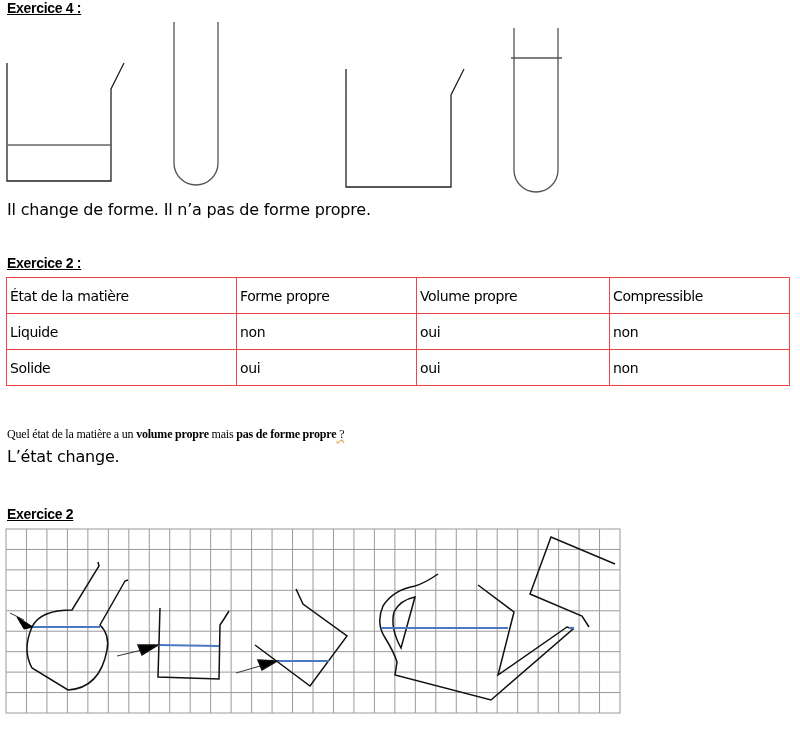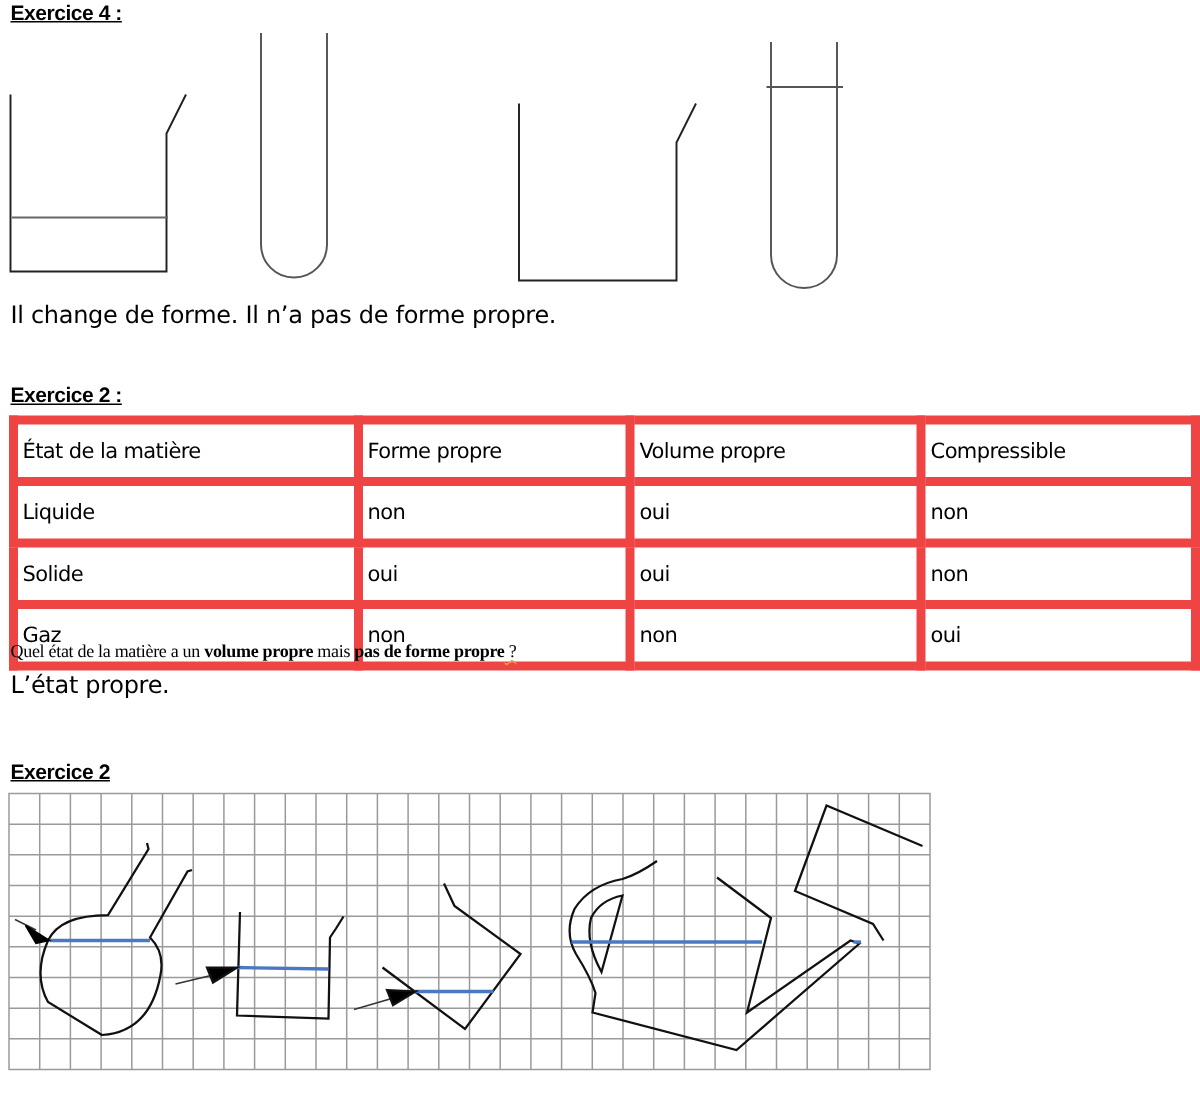--- a/index.html
+++ b/index.html
@@ -2,21 +2,21 @@
 <html><head>
 <meta charset="utf-8">
 <style>
   html, body { margin: 0; padding: 0; background: #ffffff; }
   body { width: 800px; height: 729px; position: relative; overflow: hidden; font-family: "DejaVu Sans", sans-serif; color: #000; }
   .heading { position: absolute; left: 7px; font-family: "Liberation Sans", sans-serif; font-weight: bold; font-size: 14px; text-decoration: underline; letter-spacing: -0.3px; }
   .para { position: absolute; left: 7px; font-size: 16px; letter-spacing: -0.2px; }
   .serif { font-family: "Liberation Serif", serif; font-size: 12px; }
   svg { position: absolute; left: 0; top: 0; }
   table.states { position: absolute; left: 6px; top: 277px; border-collapse: collapse; font-family: "DejaVu Sans", sans-serif; font-size: 14px; letter-spacing: -0.4px; }
-  table.states td { border: 6px solid #ef4444; height: 35px; padding: 0 3px; vertical-align: middle; }
+  table.states td { border: 1px solid #ef4444; height: 35px; padding: 0 3px; vertical-align: middle; }
   table.states td.c0 { width: 223px; }
   table.states td.c1 { width: 173px; }
   table.states td.c2 { width: 186px; }
   table.states td.c3 { width: 173px; }
   .squiggle { text-decoration: underline wavy #e2a24a; }
 </style>
 </head>
 <body>
 
 <div class="heading" style="top:0px;">Exercice 4 :</div>
@@ -130,27 +130,21 @@
     <td class="c1">non</td>
     <td class="c2">oui</td>
     <td class="c3">non</td>
   </tr>
   <tr>
     <td class="c0">Solide</td>
     <td class="c1">oui</td>
     <td class="c2">oui</td>
     <td class="c3">non</td>
   </tr>
-  <tr>
-    <td class="c0">Gaz</td>
-    <td class="c1">non</td>
-    <td class="c2">non</td>
-    <td class="c3">oui</td>
-  </tr>
 </tbody>
   </table>
 
 <div class="para serif" style="top:427px;">
   <span>Quel état de la matière a un </span><b>volume propre</b><span> mais </span><b>pas de forme propre</b><span class="squiggle"> ?</span>
 </div>
-<div class="para" style="top:447px;">L’état propre.</div>
+<div class="para" style="top:447px;">L’état change.</div>
 
 <div class="heading" style="top:506px;">Exercice 2</div>
 
 </body></html>

